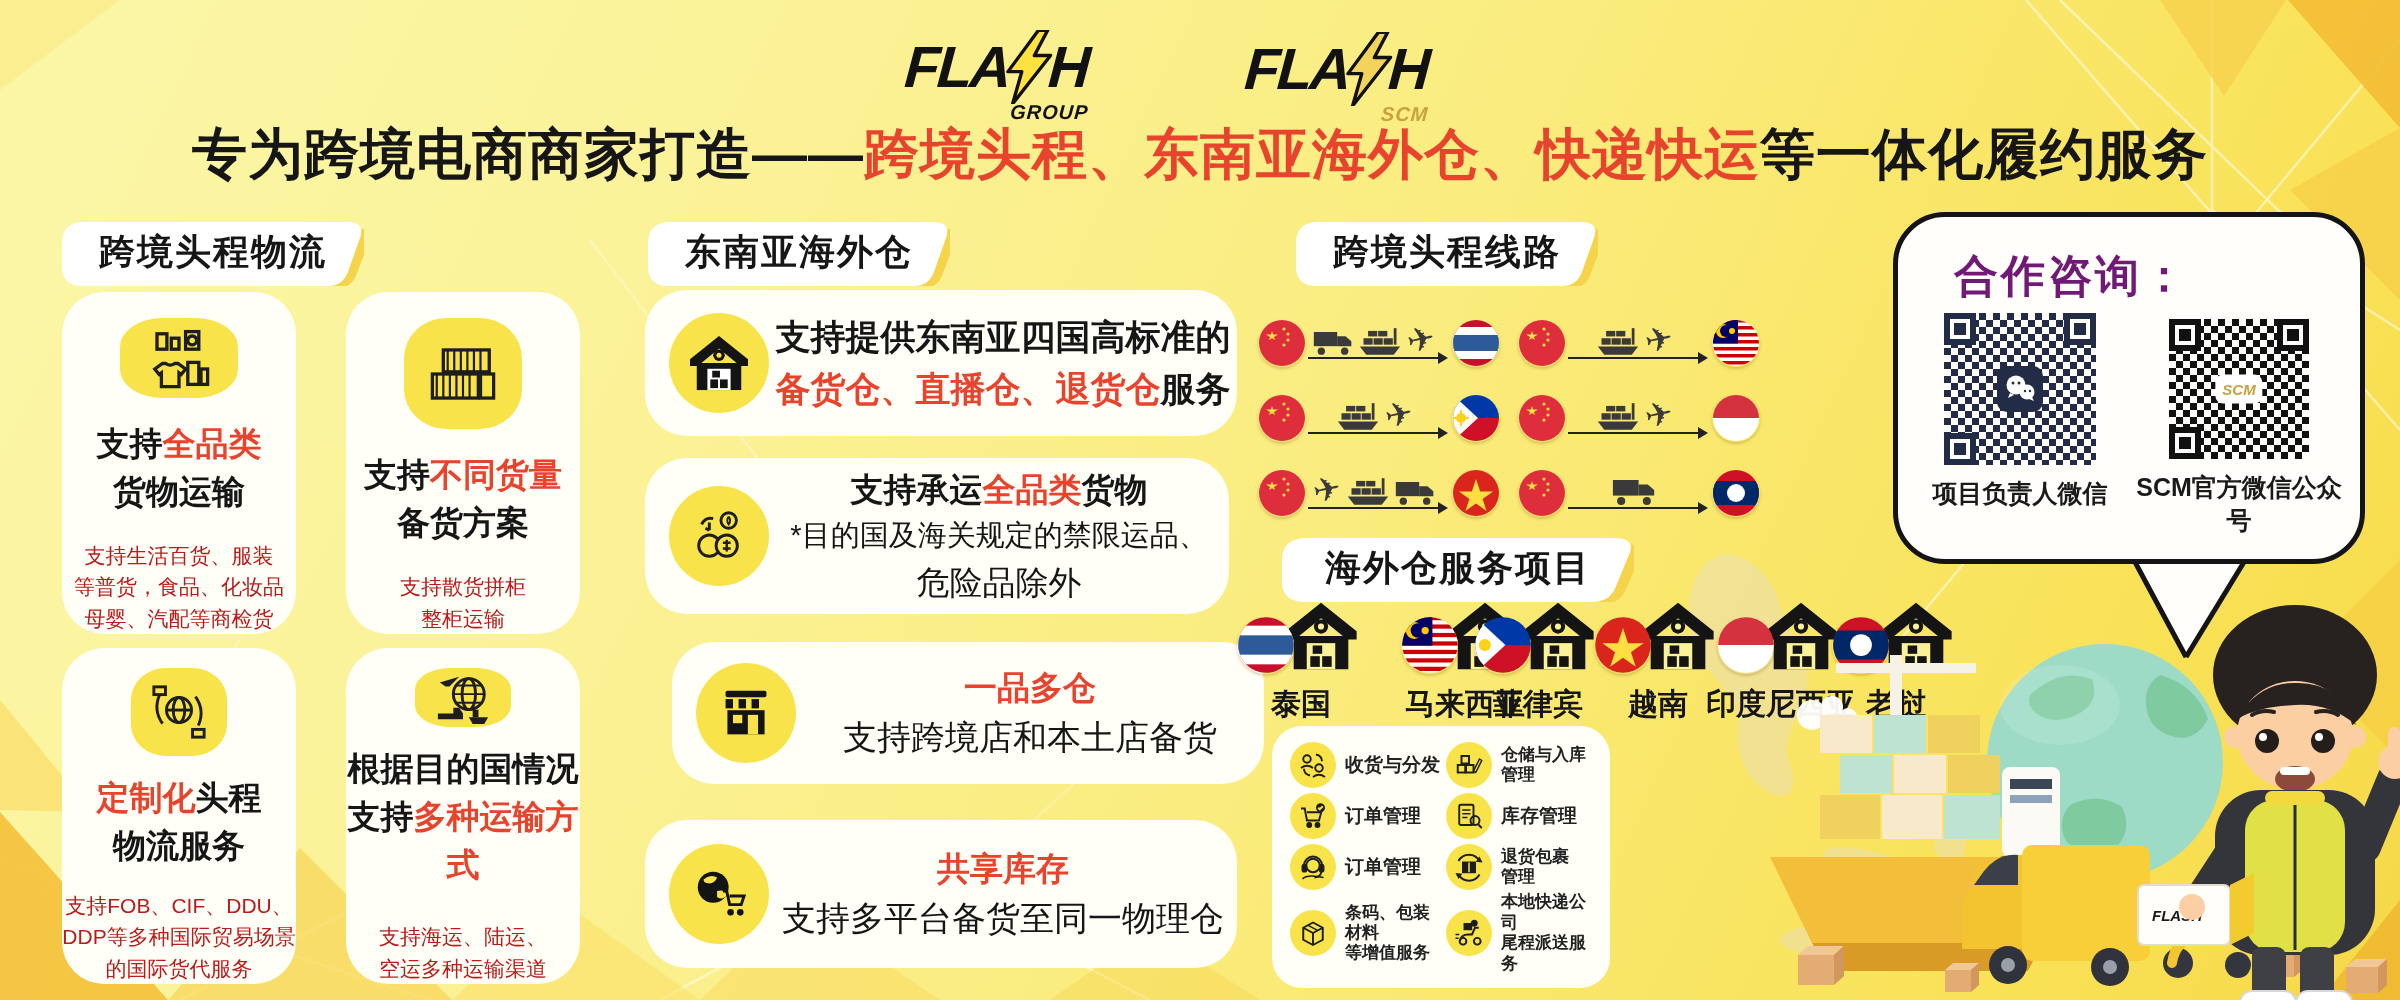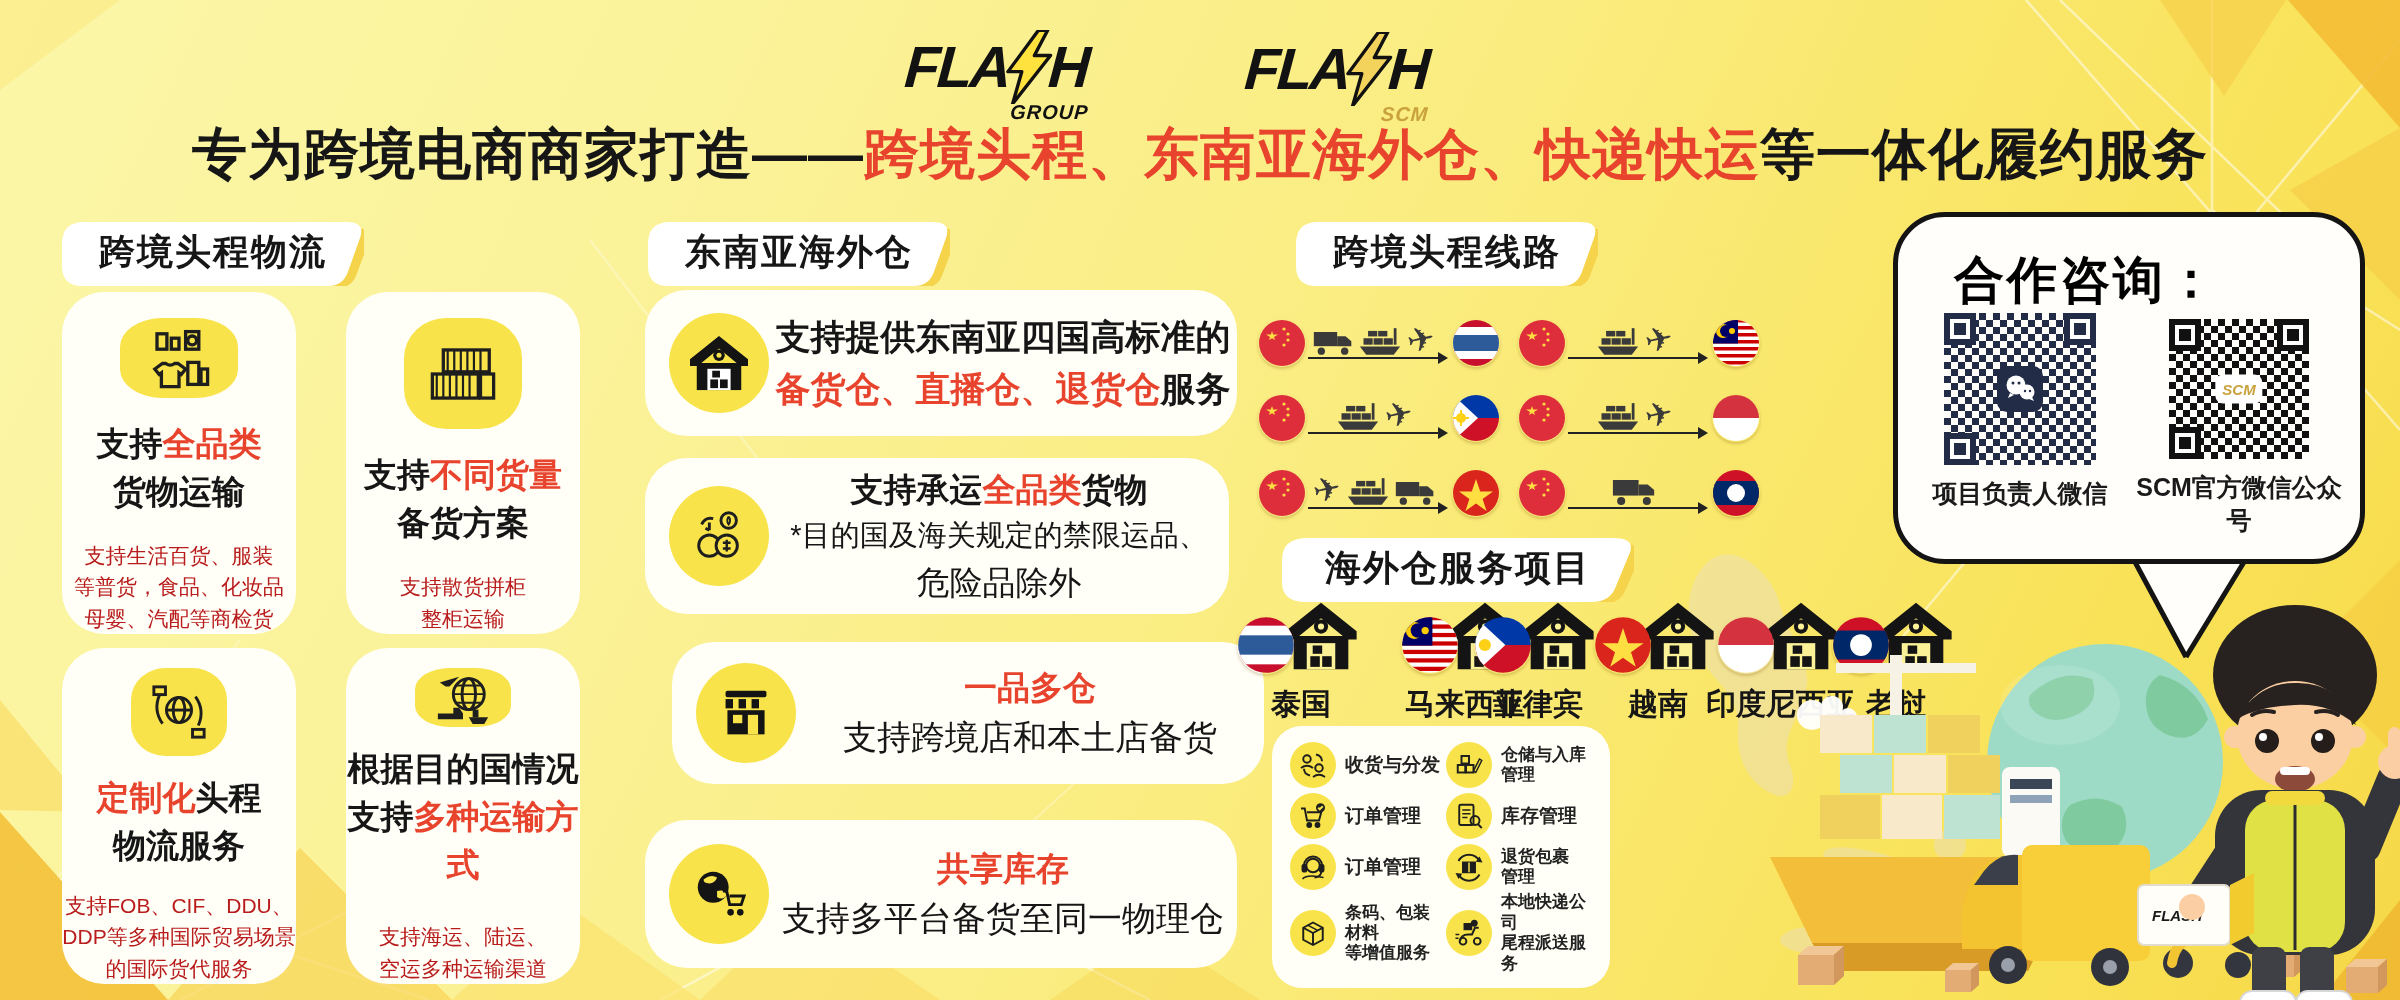--- a/index.html
+++ b/index.html
@@ -54,21 +54,21 @@
         border-radius:30px;display:grid;grid-template-columns:1fr 1fr;grid-auto-rows:1fr;
         padding:14px 14px 14px 18px;box-sizing:border-box;column-gap:6px;}
   .svc{display:flex;align-items:center;gap:9px;}
   .svc .sic{flex:0 0 46px;width:46px;height:46px;border-radius:50%;background:#F8E44A;
         display:flex;align-items:center;justify-content:center;}
   .svc .slab{font-size:19px;font-weight:600;line-height:1.2;color:#222;}
   .svc .slab.small{font-size:17px;}
   
   .bubble{position:absolute;left:1893px;top:212px;width:462px;height:342px;background:#FFFEFB;
         border:5px solid #141414;border-radius:52px;}
-  .bubble .btitle{position:absolute;left:56px;top:30px;font-size:50px;font-weight:900;color:#000000;letter-spacing:3px;}
+  .bubble .btitle{position:absolute;left:56px;top:30px;font-size:44px;font-weight:900;color:#701a75;letter-spacing:3px;}
   .qrwrap{position:absolute;text-align:center;}
   .qr{position:relative;margin:0 auto;background:
         repeating-conic-gradient(from 0deg,var(--qc) 0% 25%,transparent 0% 50%);
         background-size:14px 14px;}
   .qr .eye{position:absolute;width:32px;height:32px;border:6px solid var(--qc);background:#fff;box-sizing:border-box;}
   .qr .eye i{position:absolute;inset:4px;background:var(--qc);}
   .qr .eye.tl{left:0;top:0;} .qr .eye.tr{right:0;top:0;} .qr .eye.bl{left:0;bottom:0;}
   .qr .qlogo{position:absolute;left:50%;top:50%;transform:translate(-50%,-50%);}
   .qrlabel{margin-top:12px;font-size:25px;font-weight:600;color:#1a1a1a;}
   .tail{position:absolute;left:2120px;top:549px;}

